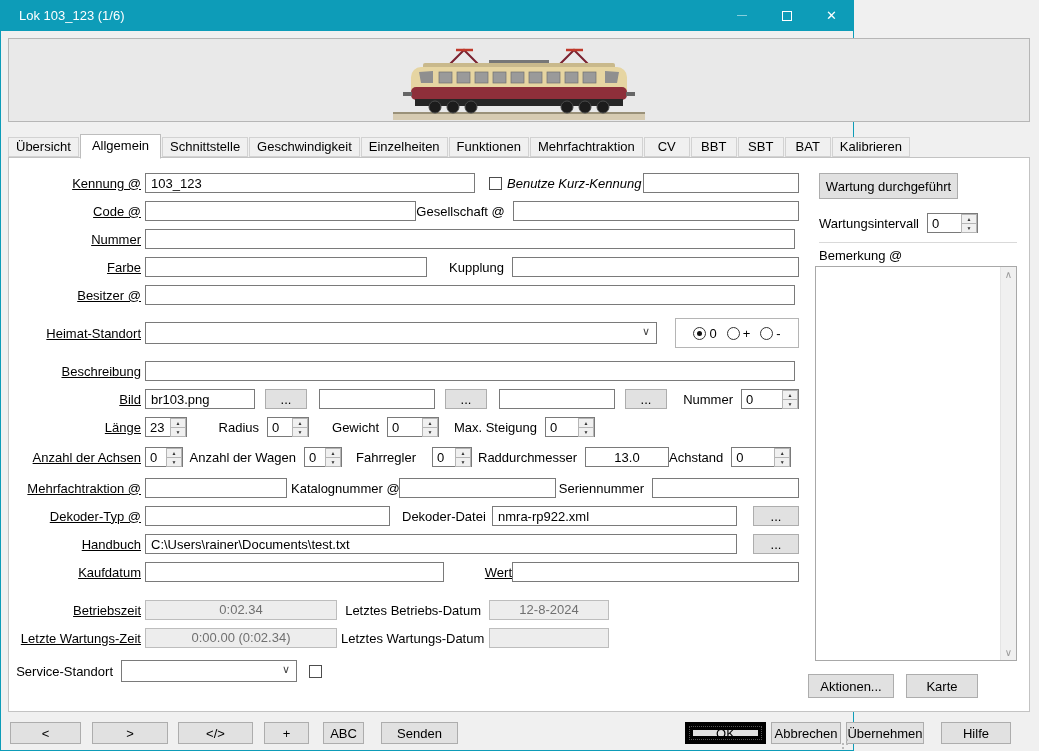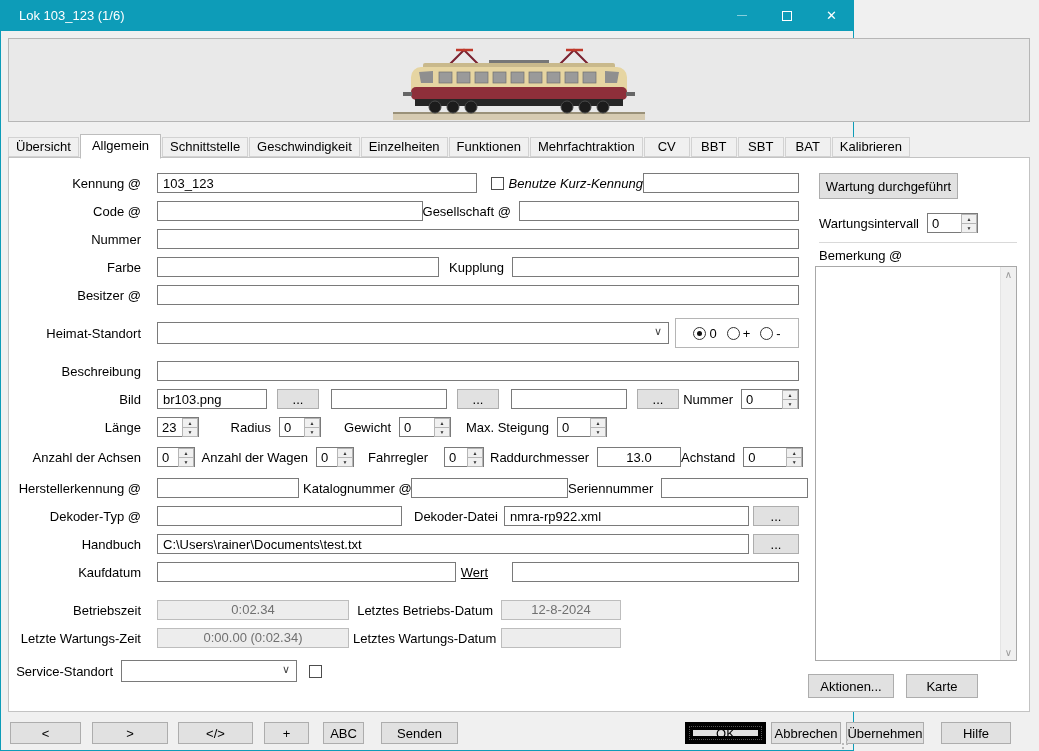--- a/index.html
+++ b/index.html
@@ -34,21 +34,21 @@
   .tab.narrow { min-width:46px; text-align:center; padding:0 4px; }
   .tab.active { height:25px; line-height:22px; margin-bottom:0; background:#fff;
                 border-color:#bdbdbd; border-bottom:1px solid #fff; padding:0 11px; z-index:4; }
 
   
   .panel { position:absolute; left:8px; top:157px; width:1022px; height:555px;
            background:#fff; border:1px solid #c3c3c3; }
 
   .row { position:absolute; display:flex; align-items:center; height:22px; left:2px; width:788px; }
   .lbl { text-align:right; white-space:nowrap; flex:none; }
-  .lc  { width:130px; margin-right:16px; }
+  .lc  { width:130px; margin-right:4px;text-decoration:underline; }
   .lc-sm { width:102px; margin-right:8px; }
 
   input.txt, .ro { height:20px; font-family:"Liberation Sans",sans-serif; font-size:13px; }
   input.txt { border:1px solid #7a7a7a; padding:0 5px; background:#fff; color:#000; outline:none; }
   input.center { text-align:center; }
   .ro { background:#ededed; border:1px solid #bdbdbd; color:#707070; text-align:center;
         line-height:18px; flex:none; }
 
   .btn { background:#e1e1e1; border:1px solid #adadad; color:#000; font-size:13px;
          display:flex; align-items:center; justify-content:center; white-space:nowrap; }
@@ -312,21 +312,21 @@
       <span class="spin" style="width:60px;margin-right:11px;">
         <input value="0" style="">
         <span class="spbs">
             <span class="spb">▲</span>
             <span class="spb">▼</span>
           </span>
       </span>
     </div>
 
     <div class="row" style="top:319px;">
-      <span class="lbl lc">Herstellerkennung @</span>
+      <span class="lbl lc">Mehrfachtraktion @</span>
       <input class="txt" style="width: 142px;" value="">
       <span class="lbl" style="width:100px;margin-left:4px;margin-right:8px;">Katalognummer @</span>
       <input class="txt" style="width: 157px;" value="">
       <span class="lbl" style="margin-left:auto;margin-right:8px;">Seriennummer</span>
       <input class="txt" style="width: 147px;" value="">
     </div>
 
     <div class="row" style="top:347px;">
       <span class="lbl lc">Dekoder-Typ @</span>
       <input class="txt" style="width: 245px;" value="">
@@ -337,21 +337,21 @@
 
     <div class="row" style="top:375px;">
       <span class="lbl lc">Handbuch</span>
       <input class="txt" style="width: 592px;" value="C:\Users\rainer\Documents\test.txt">
       <button class="btn browse" style="margin-left:auto;width:46px;">...</button>
     </div>
 
     <div class="row" style="top:403px;">
       <span class="lbl lc">Kaufdatum</span>
       <input class="txt" style="width: 299px;" value="">
-      <span class="lbl" style="margin-left:auto;margin-right:24px;text-decoration:underline;">Wert</span>
+      <span class="lbl" style="margin-left:auto;margin-right:0;text-decoration:underline;">Wert</span>
       <input class="txt" style="width: 287px;" value="">
     </div>
 
     <div class="row" style="top:441px;">
       <span class="lbl lc">Betriebszeit</span>
       <span class="ro" style="width:192px;">0:02.34</span>
       <span class="lbl" style="width:140px;margin-left:4px;margin-right:8px;">Letztes Betriebs-Datum</span>
       <span class="ro" style="width:120px;">12-8-2024</span>
     </div>
 

